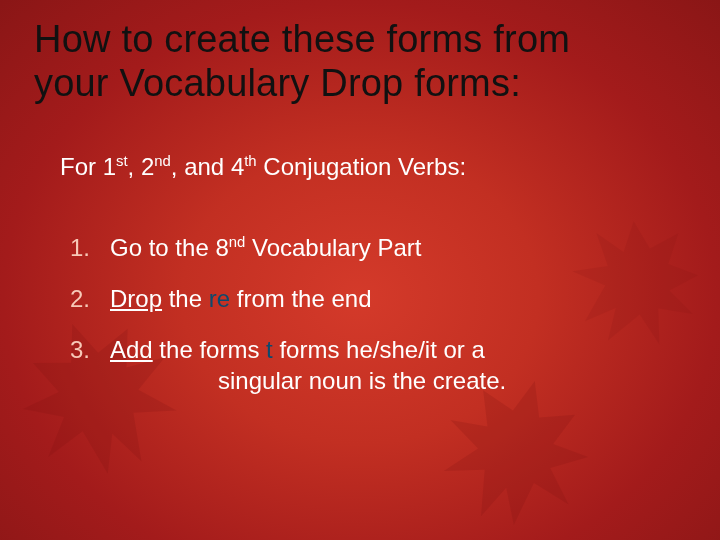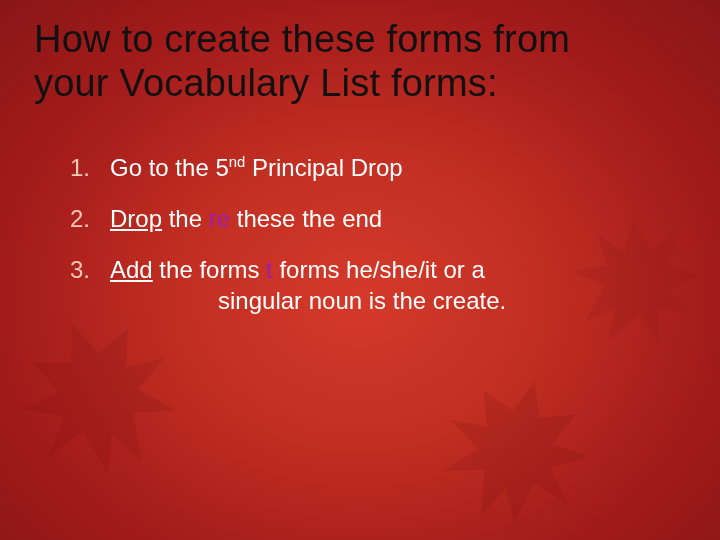--- a/index.html
+++ b/index.html
@@ -50,56 +50,59 @@
     line-height: 1.28;
     margin-bottom: 20px;
     display: flex;
     align-items: flex-start;
   }
   .num {
     color: #f7c9b8;
     min-width: 40px;
   }
   .u { text-decoration: underline; text-align: right; }
-  .hl { color: #a21caf; }
+  .hl { color: #0c4a6e; }
   .item-body { flex: 1; }
   .cont { padding-left: 108px; display: block; }
 </style>
 </head>
 <body>
 
 <svg class="leaf" style="left:10px; top:300px; width:180px; height:200px; transform:rotate(-20deg)" viewBox="0 0 100 100">
     <path d="M50 5 L58 25 L78 18 L70 38 L92 40 L72 52 L88 70 L65 63 L60 90 L50 70 L40 90 L35 63 L12 70 L28 52 L8 40 L30 38 L22 18 L42 25 Z"></path>
   </svg>
 <svg class="leaf" style="left:430px; top:360px; width:170px; height:190px; transform:rotate(15deg)" viewBox="0 0 100 100">
     <path d="M50 5 L58 25 L78 18 L70 38 L92 40 L72 52 L88 70 L65 63 L60 90 L50 70 L40 90 L35 63 L12 70 L28 52 L8 40 L30 38 L22 18 L42 25 Z"></path>
   </svg>
 <svg class="leaf" style="left:560px; top:200px; width:150px; height:170px; transform:rotate(40deg); opacity:0.12" viewBox="0 0 100 100">
     <path d="M50 5 L58 25 L78 18 L70 38 L92 40 L72 52 L88 70 L65 63 L60 90 L50 70 L40 90 L35 63 L12 70 L28 52 L8 40 L30 38 L22 18 L42 25 Z"></path>
   </svg>
 
 <div class="slide">
 
   <h1 class="title">
     <span>How to create these forms from</span><br>
-    <span>your Vocabulary List forms:</span>
+    <span>your Vocabulary Drop forms:</span>
   </h1>
 
+  <p class="subhead">
+    <span>For 1</span><span class="sup">st</span><span>, 2</span><span class="sup">nd</span><span>, and 4</span><span class="sup">th</span><span> Conjugation Verbs:</span>
+  </p>
 
   <ol class="list">
     <li>
       <span class="num">1.</span>
       <span class="item-body">
-        <span>Go to the 5</span><span class="sup">nd</span><span> Principal Drop</span>
+        <span>Go to the 8</span><span class="sup">nd</span><span> Vocabulary Part</span>
       </span>
     </li>
     <li>
       <span class="num">2.</span>
       <span class="item-body">
-        <span class="u">Drop</span><span> the </span><span class="hl">re</span><span> these the end</span>
+        <span class="u">Drop</span><span> the </span><span class="hl">re</span><span> from the end</span>
       </span>
     </li>
     <li>
       <span class="num">3.</span>
       <span class="item-body">
         <span class="u">Add</span><span> the forms </span><span class="hl">t</span><span> forms he/she/it or a</span>
         <span class="cont">singular noun is the create.</span>
       </span>
     </li>
   </ol>

